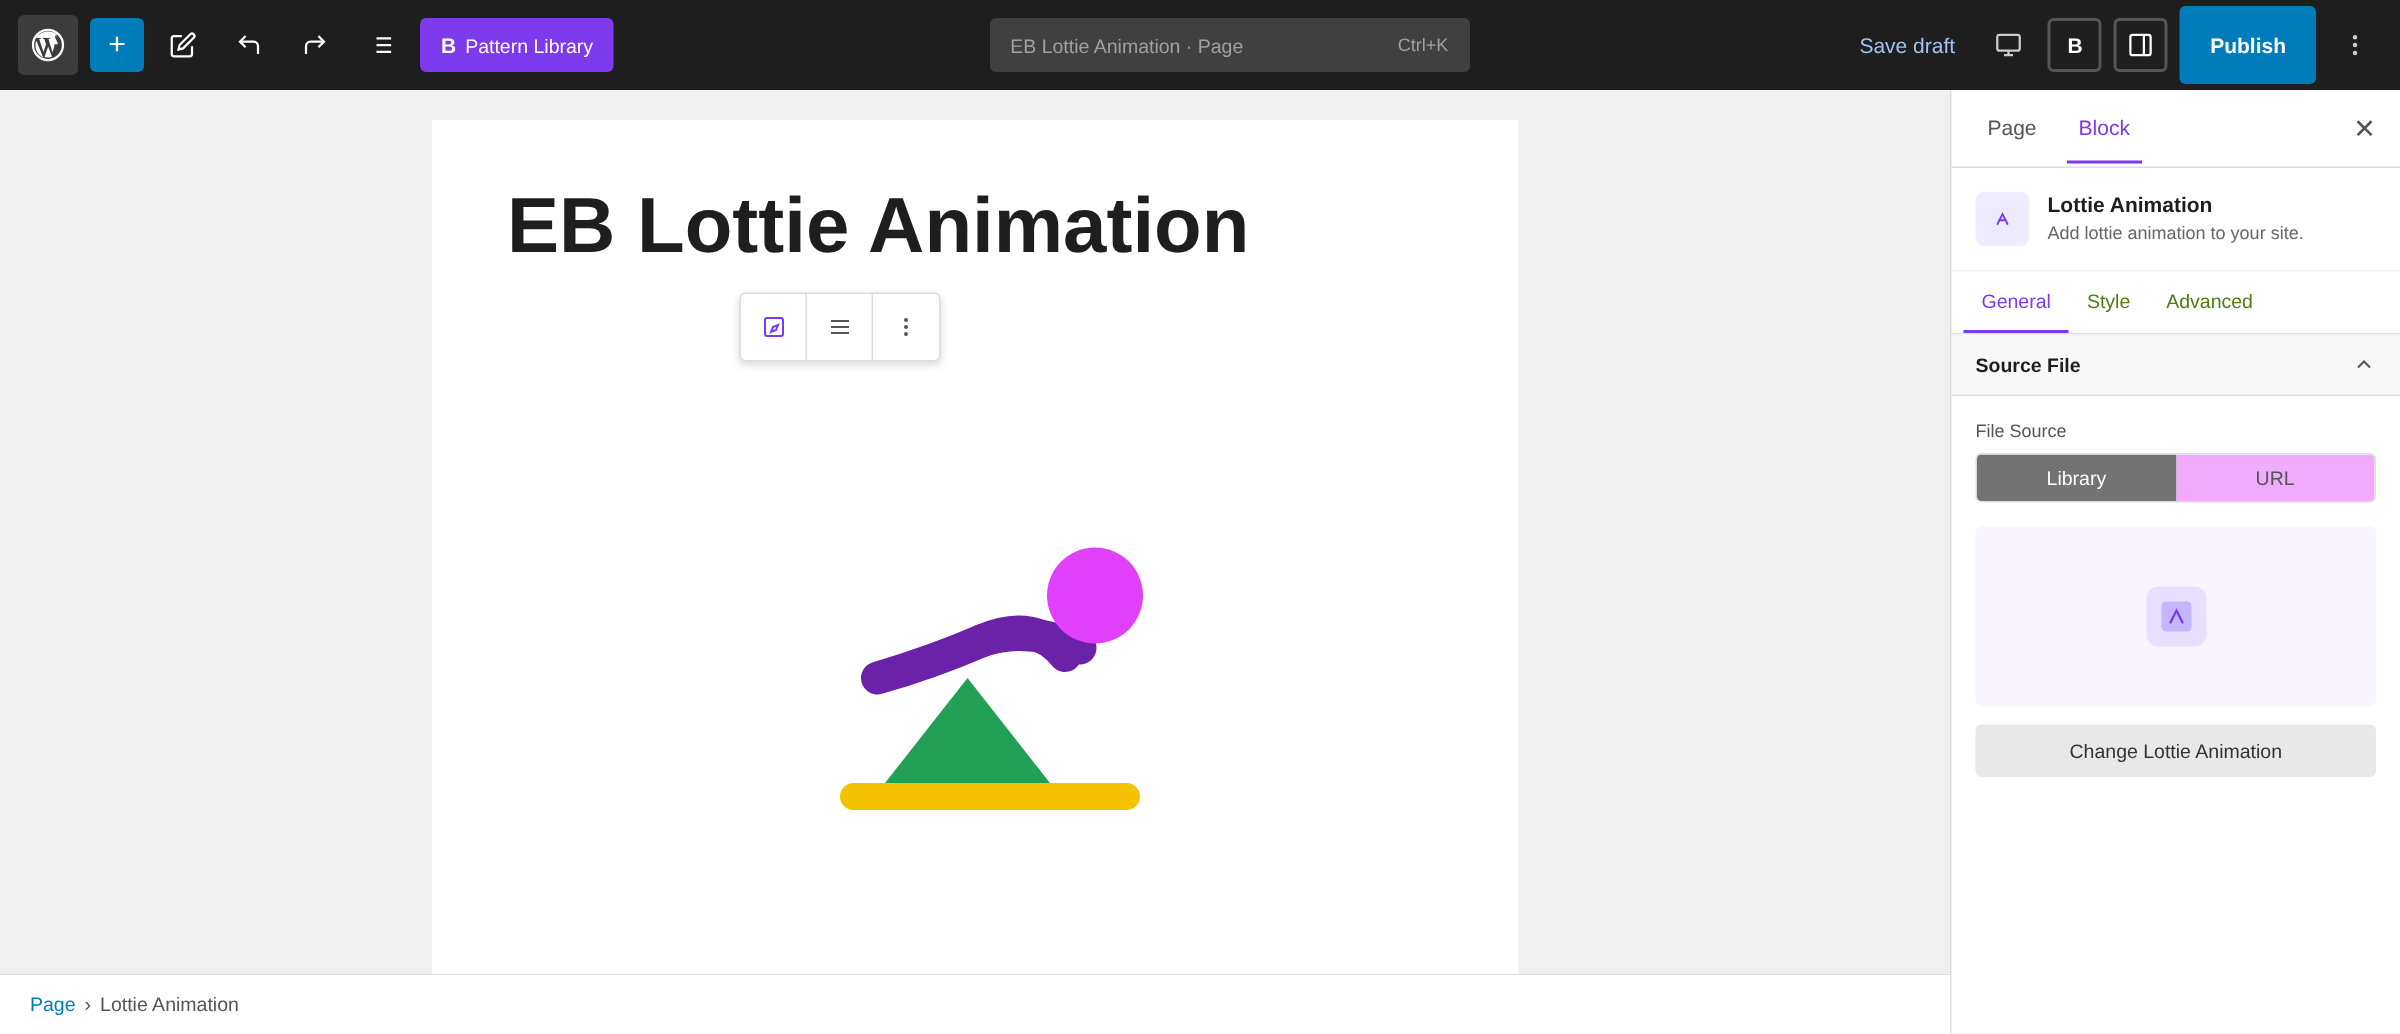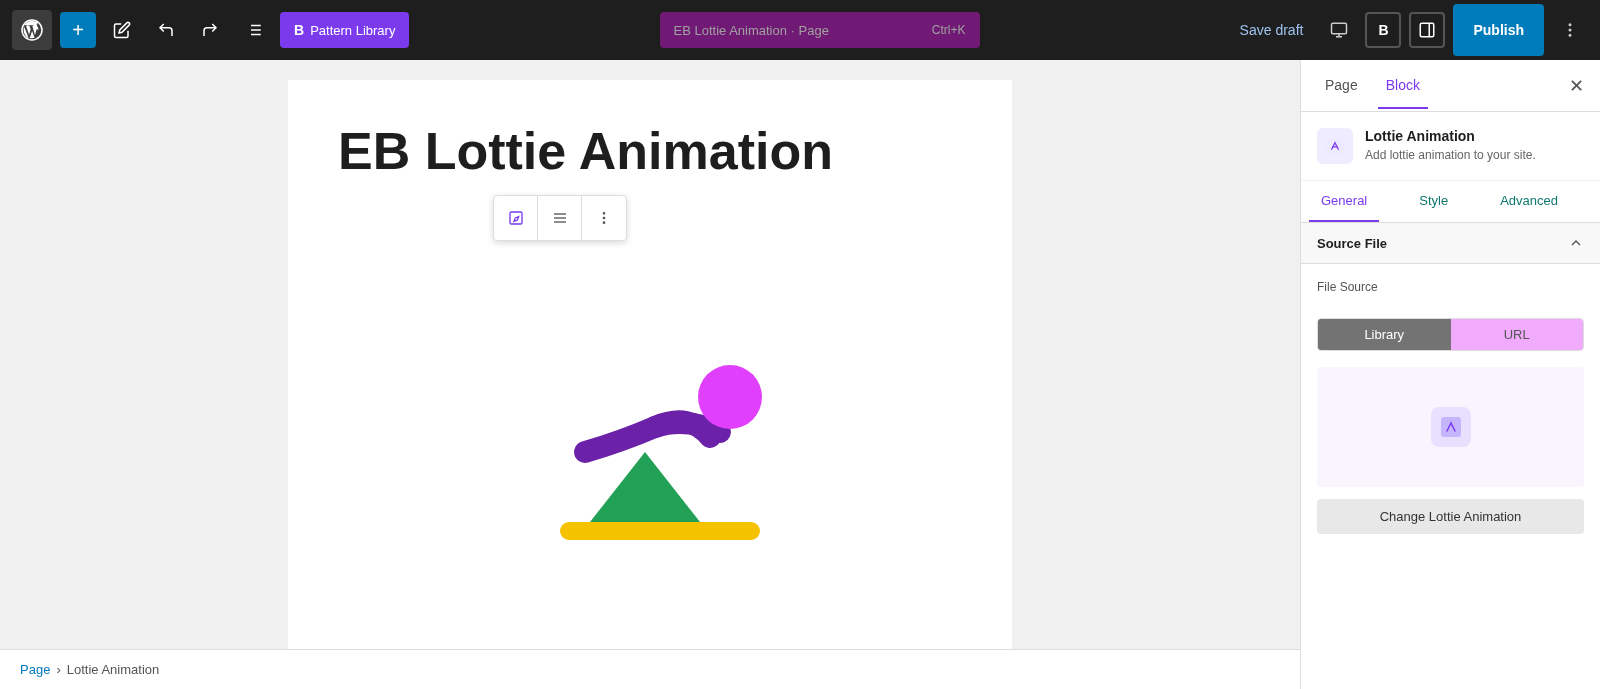--- a/index.html
+++ b/index.html
@@ -52,21 +52,21 @@
       font-weight: 500;
       height: 36px;
     }
     .search-bar {
       flex: 1;
       display: flex;
       justify-content: center;
       align-items: center;
     }
     .search-input-wrapper {
-      background: #701a75;
+      background: #404040;
       border-radius: 4px;
       display: flex;
       align-items: center;
       padding: 6px 14px;
       gap: 8px;
       min-width: 320px;
       height: 36px;
     }
     .search-input-wrapper span { color: #a0a0a0; font-size: 13px; }
     .search-input-wrapper .shortcut { color: #a0a0a0; font-size: 12px; margin-left: auto; }
@@ -268,27 +268,26 @@
     }
     .block-icon svg { width: 20px; height: 20px; }
     .block-meta h3 { font-size: 14px; font-weight: 600; color: #1e1e1e; margin-bottom: 3px; }
     .block-meta p { font-size: 12px; color: #666; line-height: 1.4; }
 
     
     .settings-tabs {
       display: flex;
       border-bottom: 1px solid #ddd;
       padding: 0 8px;
-      gap: 28px;
     }
     .settings-tab {
       padding: 12px 12px;
       font-size: 13px;
       cursor: pointer;
-      color: #0f766e;
+      color: #4d7c0f;
       border-bottom: 2px solid transparent;
       background: none;
       border-top: none;
       border-left: none;
       border-right: none;
       font-weight: 500;
     }
     .settings-tab.active {
       color: #7c3aed;
       border-bottom-color: #7c3aed;
@@ -303,21 +302,21 @@
       display: flex;
       align-items: center;
       justify-content: space-between;
       padding: 12px 16px;
       background: #f8f8f8;
       border-bottom: 1px solid #ddd;
       cursor: pointer;
     }
     .section-header-title { font-size: 13px; font-weight: 600; color: #1e1e1e; }
     .section-content { padding: 16px; }
-    .field-label { font-size: 12px; color: #555; margin-bottom: 24px; font-weight: 500; }
+    .field-label { font-size: 12px; color: #555; margin-bottom: 8px; font-weight: 500; }
 
     
     .file-source-toggle {
       display: flex;
       border: 1px solid #ddd;
       border-radius: 4px;
       overflow: hidden;
       margin-bottom: 16px;
     }
     .file-source-option {

